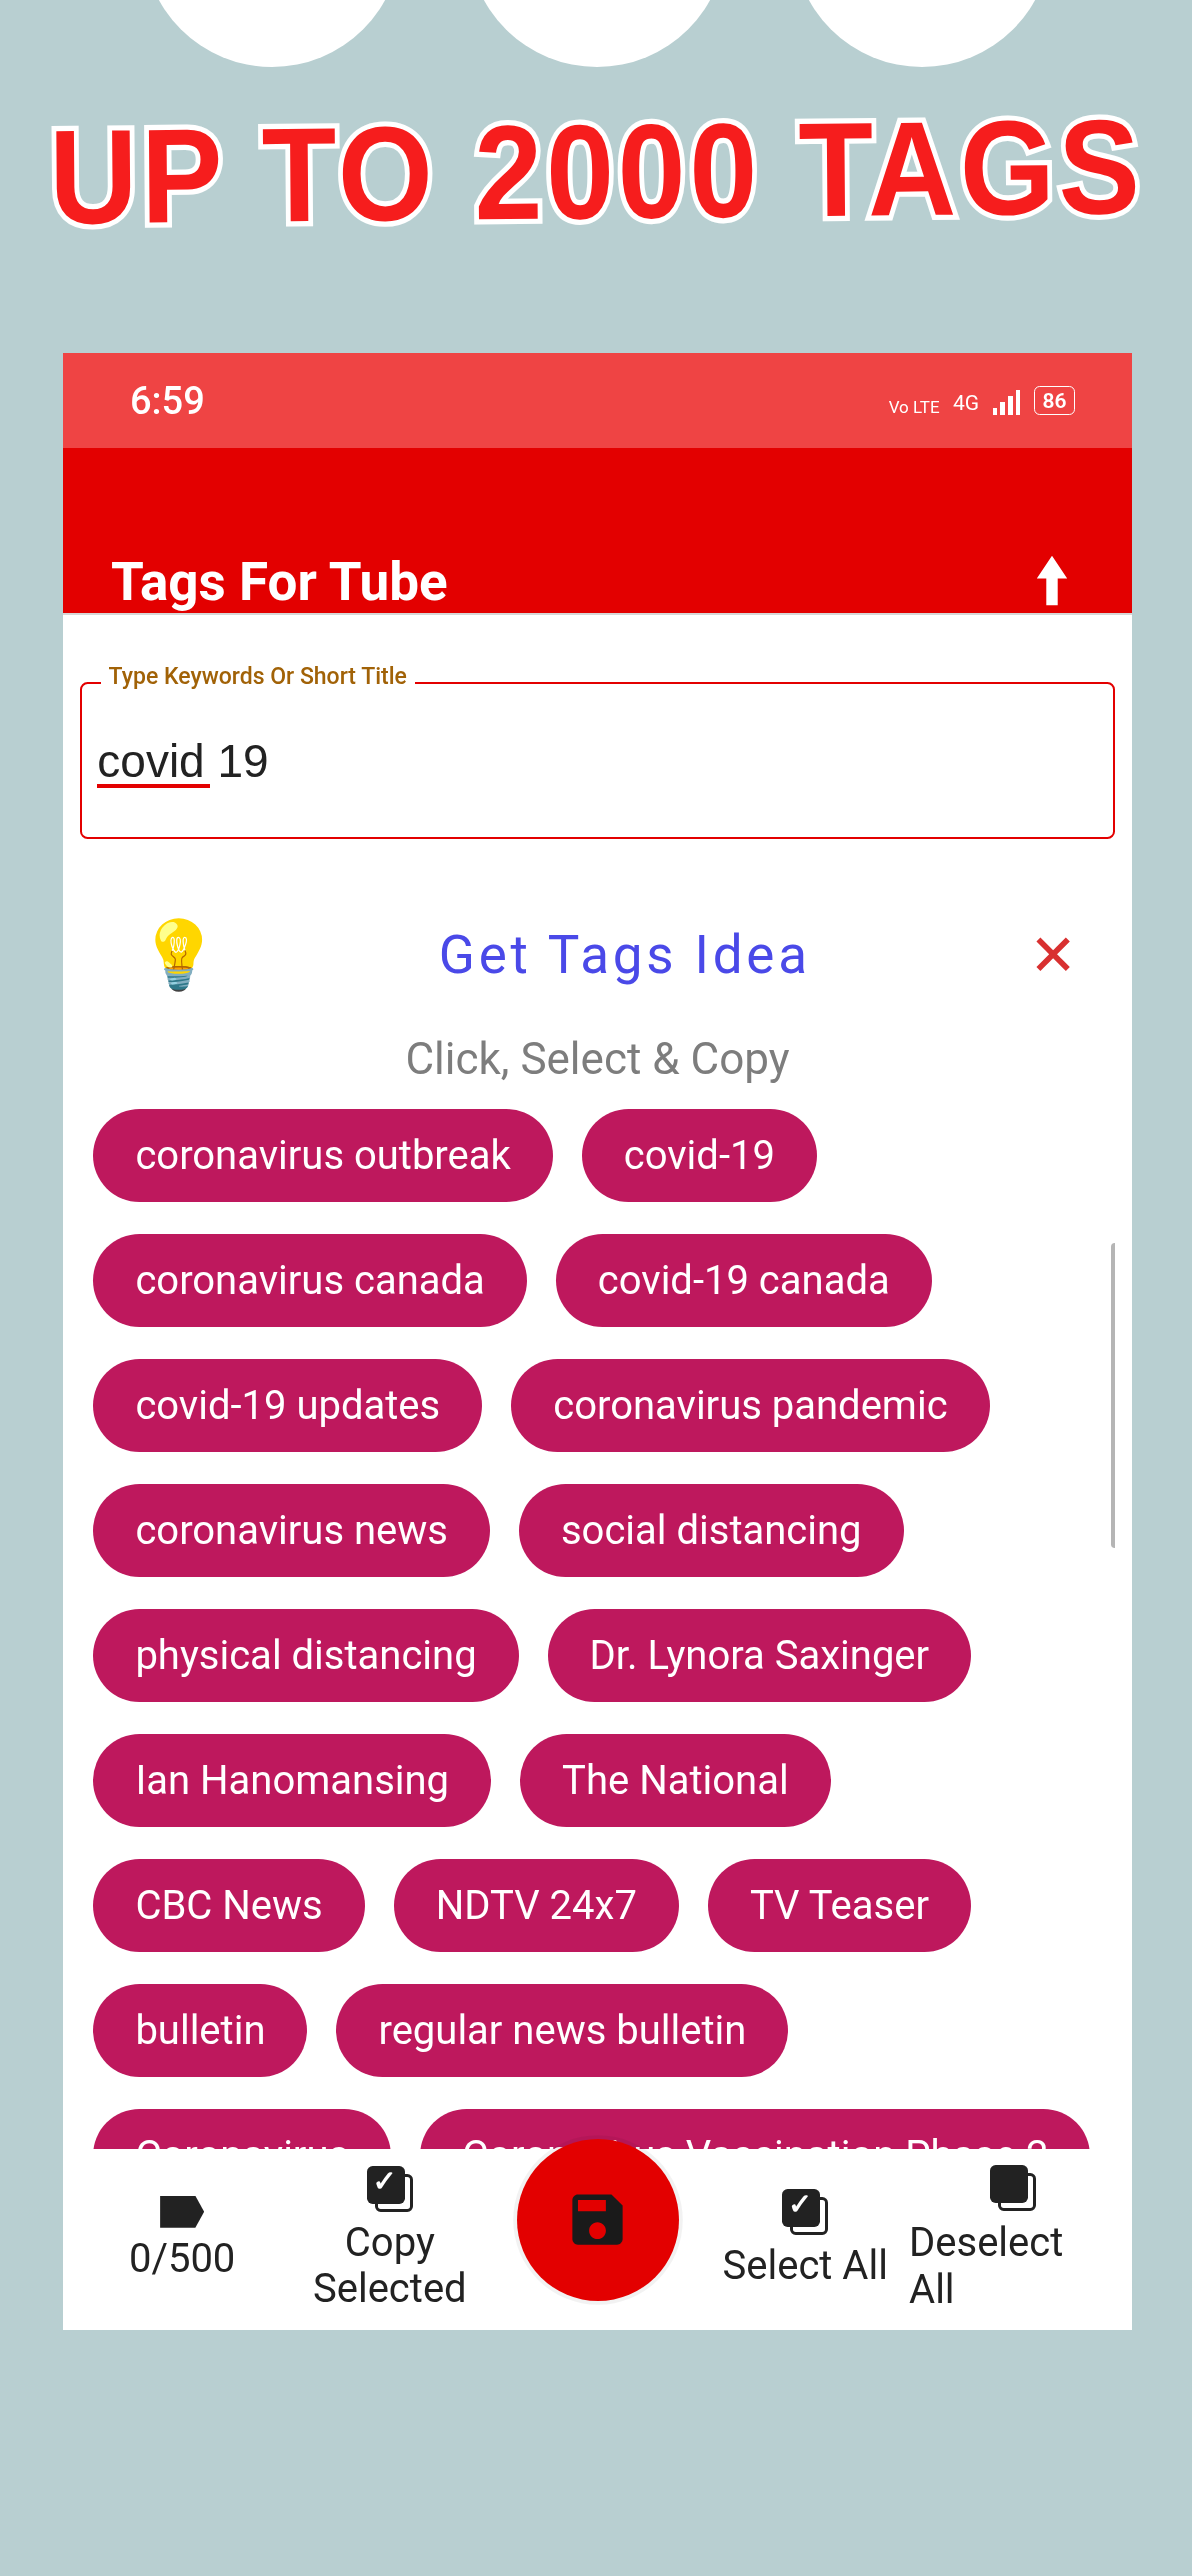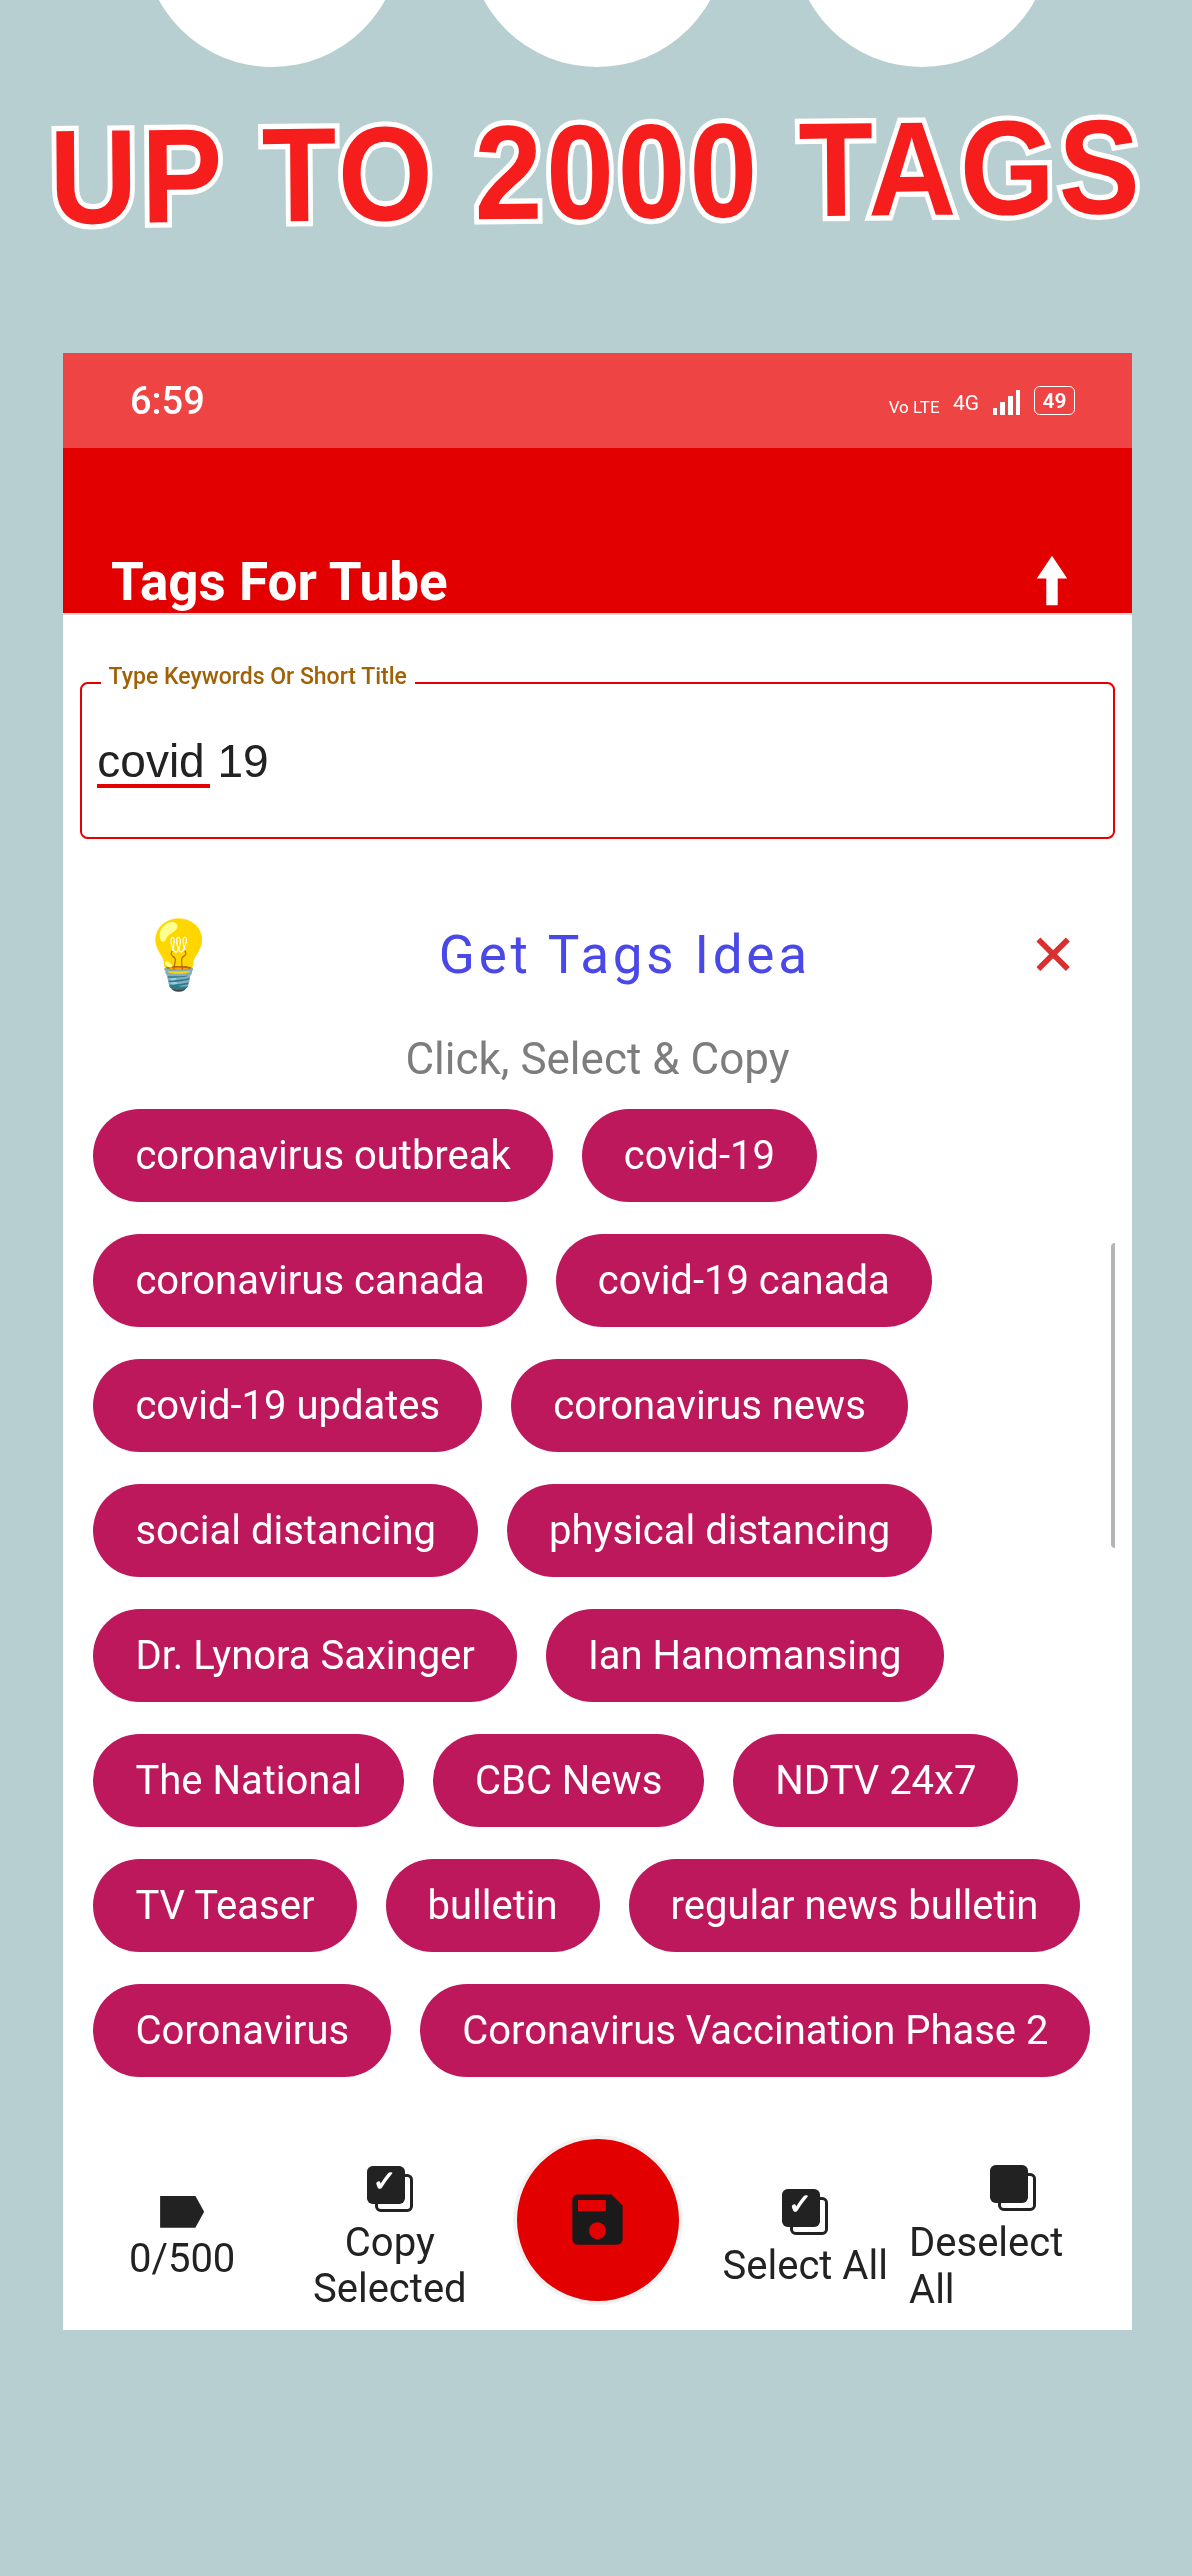--- a/index.html
+++ b/index.html
@@ -348,21 +348,21 @@
       <div class="status-right">
         <span class="status-volte">Vo
 LTE</span>
         <span class="status-4g">4G</span>
         <span class="signal-bars">
             <span></span>
             <span></span>
             <span></span>
             <span></span>
           </span>
-        <span class="battery">49</span>
+        <span class="battery">86</span>
       </div>
     </div>
 
     <div class="app-bar">
       <span class="app-title">Tags For Tube</span>
       <span>
         <svg class="upload-icon" viewBox="0 0 24 30">
             <path d="M12 2 L4 14 L9 14 L9 28 L15 28 L15 14 L20 14 Z"></path>
           </svg>
       </span>
@@ -383,20 +383,21 @@
 
       <div class="subtitle">Click, Select &amp; Copy</div>
 
       <div class="tags-area">
         <div class="tags-flow" id="tags-flow">
             <div class="tag-chip">coronavirus outbreak</div>
             <div class="tag-chip">covid-19</div>
             <div class="tag-chip">coronavirus canada</div>
             <div class="tag-chip">covid-19 canada</div>
             <div class="tag-chip">covid-19 updates</div>
+            <div class="tag-chip">coronavirus pandemic</div>
             <div class="tag-chip">coronavirus news</div>
             <div class="tag-chip">social distancing</div>
             <div class="tag-chip">physical distancing</div>
             <div class="tag-chip">Dr. Lynora Saxinger</div>
             <div class="tag-chip">Ian Hanomansing</div>
             <div class="tag-chip">The National</div>
             <div class="tag-chip">CBC News</div>
             <div class="tag-chip">NDTV 24x7</div>
             <div class="tag-chip">TV Teaser</div>
             <div class="tag-chip">bulletin</div>

